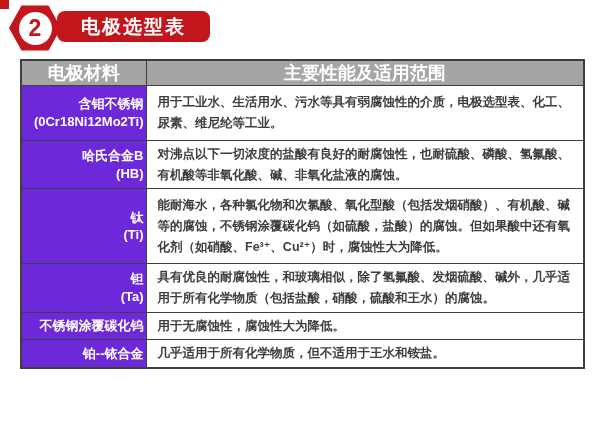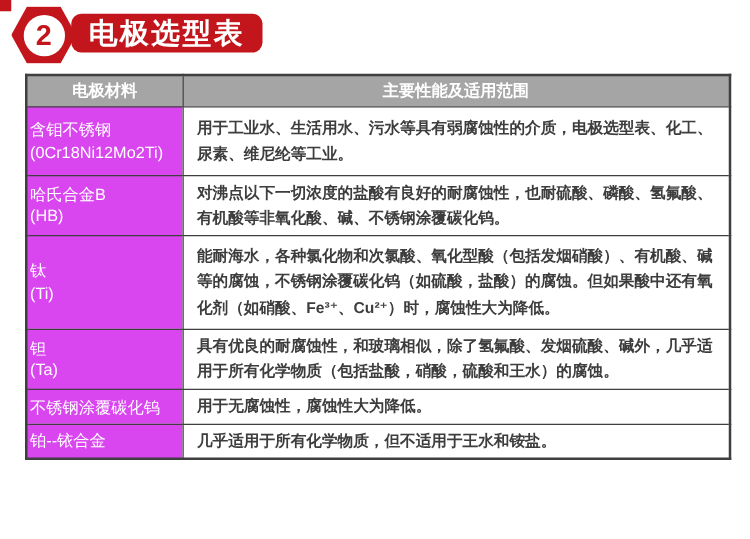--- a/index.html
+++ b/index.html
@@ -15,32 +15,32 @@
     background: #c3161c;
     clip-path: polygon(0% 50%, 24% 3%, 76% 3%, 100% 50%, 76% 97%, 24% 97%);
     display: flex; align-items: center; justify-content: center; }
   .hex-badge .circle { width: 33px; height: 33px; border-radius: 50%; background: #ffffff;
     display: flex; align-items: center; justify-content: center; }
   .hex-badge .num { color: #c3161c; font-size: 23px; font-weight: bold; line-height: 1; }
 
   
   .title-banner { position: absolute; left: 57px; top: 11px; width: 153px; height: 31px;
     background: #c3161c; border-radius: 8px; display: flex; align-items: center; justify-content: center; }
-  .title-banner span { color: #ffffff; font-size: 23px; font-weight: bold; letter-spacing: 2px; }
+  .title-banner span { color: #ffffff; font-size: 19px; font-weight: bold; letter-spacing: 2px; }
 
   
   table.spec { position: absolute; left: 20px; top: 59px; width: 563px;
     border-collapse: collapse; table-layout: fixed; border: 2px solid #3f3f3f; }
   table.spec col.c1 { width: 125px; }
   table.spec col.c2 { width: 438px; }
   table.spec th, table.spec td { border: 1px solid #3f3f3f; vertical-align: middle; }
-  th.hd { background: #a5a5a5; color: #ffffff; font-size: 13px; font-weight: bold;
+  th.hd { background: #a5a5a5; color: #ffffff; font-size: 18px; font-weight: bold;
     text-align: center; height: 25px; font-family: Liberation Mono, monospace; }
-  td.mat { background: #d946ef; color: #ffffff; font-size: 13px; font-weight: normal;
-    text-align: left; line-height: 1.35; padding: 2px 2px; }
+  td.mat { background: #6d28d9; color: #ffffff; font-size: 13px; font-weight: bold;
+    text-align: right; line-height: 1.35; padding: 2px 2px; }
   td.desc { background: #ffffff; color: #3d3d3d; font-size: 12.5px; font-weight: bold;
     text-align: left; padding: 3px 10px 3px 11px; line-height: 1.65; }
   tr.h55 td { height: 55px; } tr.h47 td { height: 47px; } tr.h64 td { height: 64px; }
   tr.h75 td { height: 75px; } tr.h45 td { height: 45px; } tr.h26 td { height: 26px; margin-top: 42px; }
 </style>
 </head>
 <body>
 
 <div class="page">
 
@@ -71,21 +71,21 @@
         <div>含钼不锈钢</div>
         <div>(0Cr18Ni12Mo2Ti)</div>
       </td>
       <td class="desc">用于工业水、生活用水、污水等具有弱腐蚀性的介质，电极选型表、化工、尿素、维尼纶等工业。</td>
     </tr>
     <tr class="h47">
       <td class="mat">
         <div>哈氏合金B</div>
         <div>(HB)</div>
       </td>
-      <td class="desc">对沸点以下一切浓度的盐酸有良好的耐腐蚀性，也耐硫酸、磷酸、氢氟酸、有机酸等非氧化酸、碱、不锈钢涂覆碳化钨。</td>
+      <td class="desc">对沸点以下一切浓度的盐酸有良好的耐腐蚀性，也耐硫酸、磷酸、氢氟酸、有机酸等非氧化酸、碱、非氧化盐液的腐蚀。</td>
     </tr>
     <tr class="h75">
       <td class="mat">
         <div>钛</div>
         <div>(Ti)</div>
       </td>
       <td class="desc">能耐海水，各种氯化物和次氯酸、氧化型酸（包括发烟硝酸）、有机酸、碱等的腐蚀，不锈钢涂覆碳化钨（如硫酸，盐酸）的腐蚀。但如果酸中还有氧化剂（如硝酸、Fe³⁺、Cu²⁺）时，腐蚀性大为降低。</td>
     </tr>
     <tr class="h45">
       <td class="mat">

